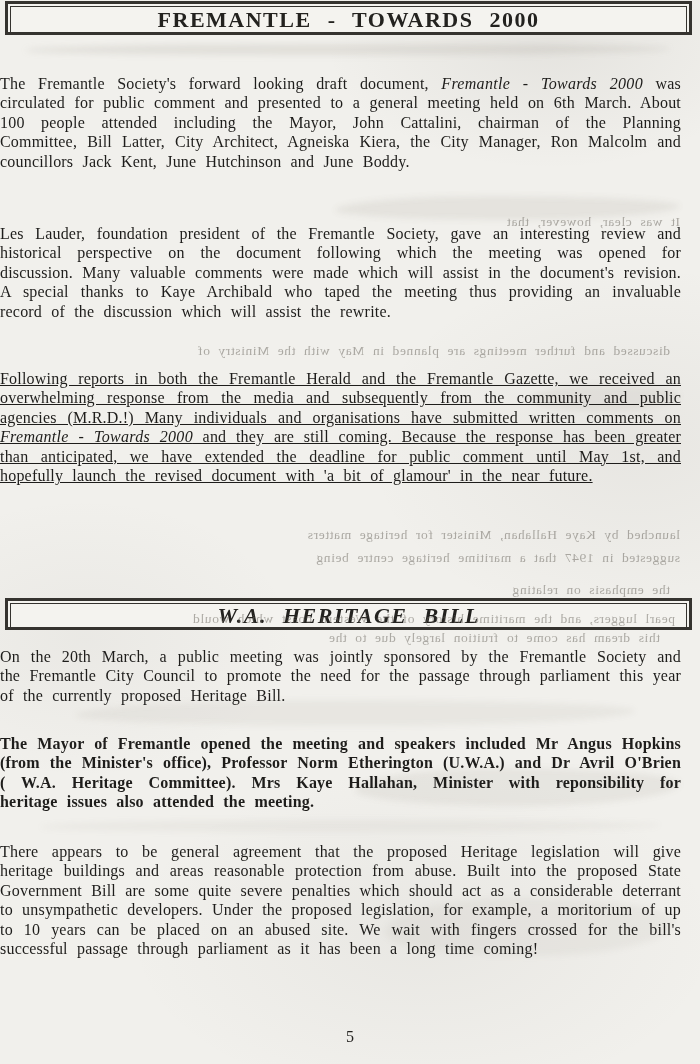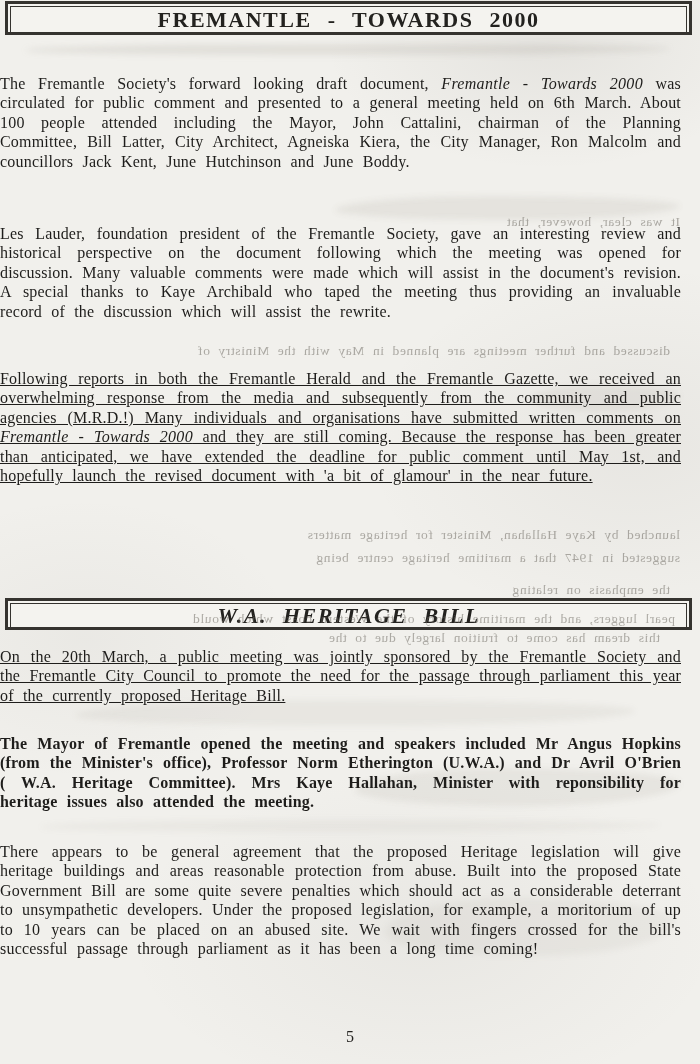--- a/index.html
+++ b/index.html
@@ -39,21 +39,21 @@
   .para{
     position:absolute;left:0;width:681px;margin:0;z-index:3;
     font-size:16px;line-height:19.4px;
     text-align:justify;text-align-last:left;
     word-spacing:5px;letter-spacing:0.2px;
   }
   .para i{letter-spacing:0.3px;}
   .p1{top:74px;}
   .p2{top:224px;}
   .p3{top:369px;text-decoration:underline;}
-  .p4{top:647px;text-decoration:underline;}
+  .p4{top:647px;}
   .p5{top:734px;font-weight:bold;}
   .p6{top:842px;}
   .page-number{
     position:absolute;top:1028px;left:0;width:700px;z-index:3;
     text-align:center;font-size:16px;color:#23221f;
   }
   
   #ghost-layer{position:absolute;inset:0;z-index:2;pointer-events:none;}
   .ghost{
     position:absolute;white-space:nowrap;overflow:hidden;

